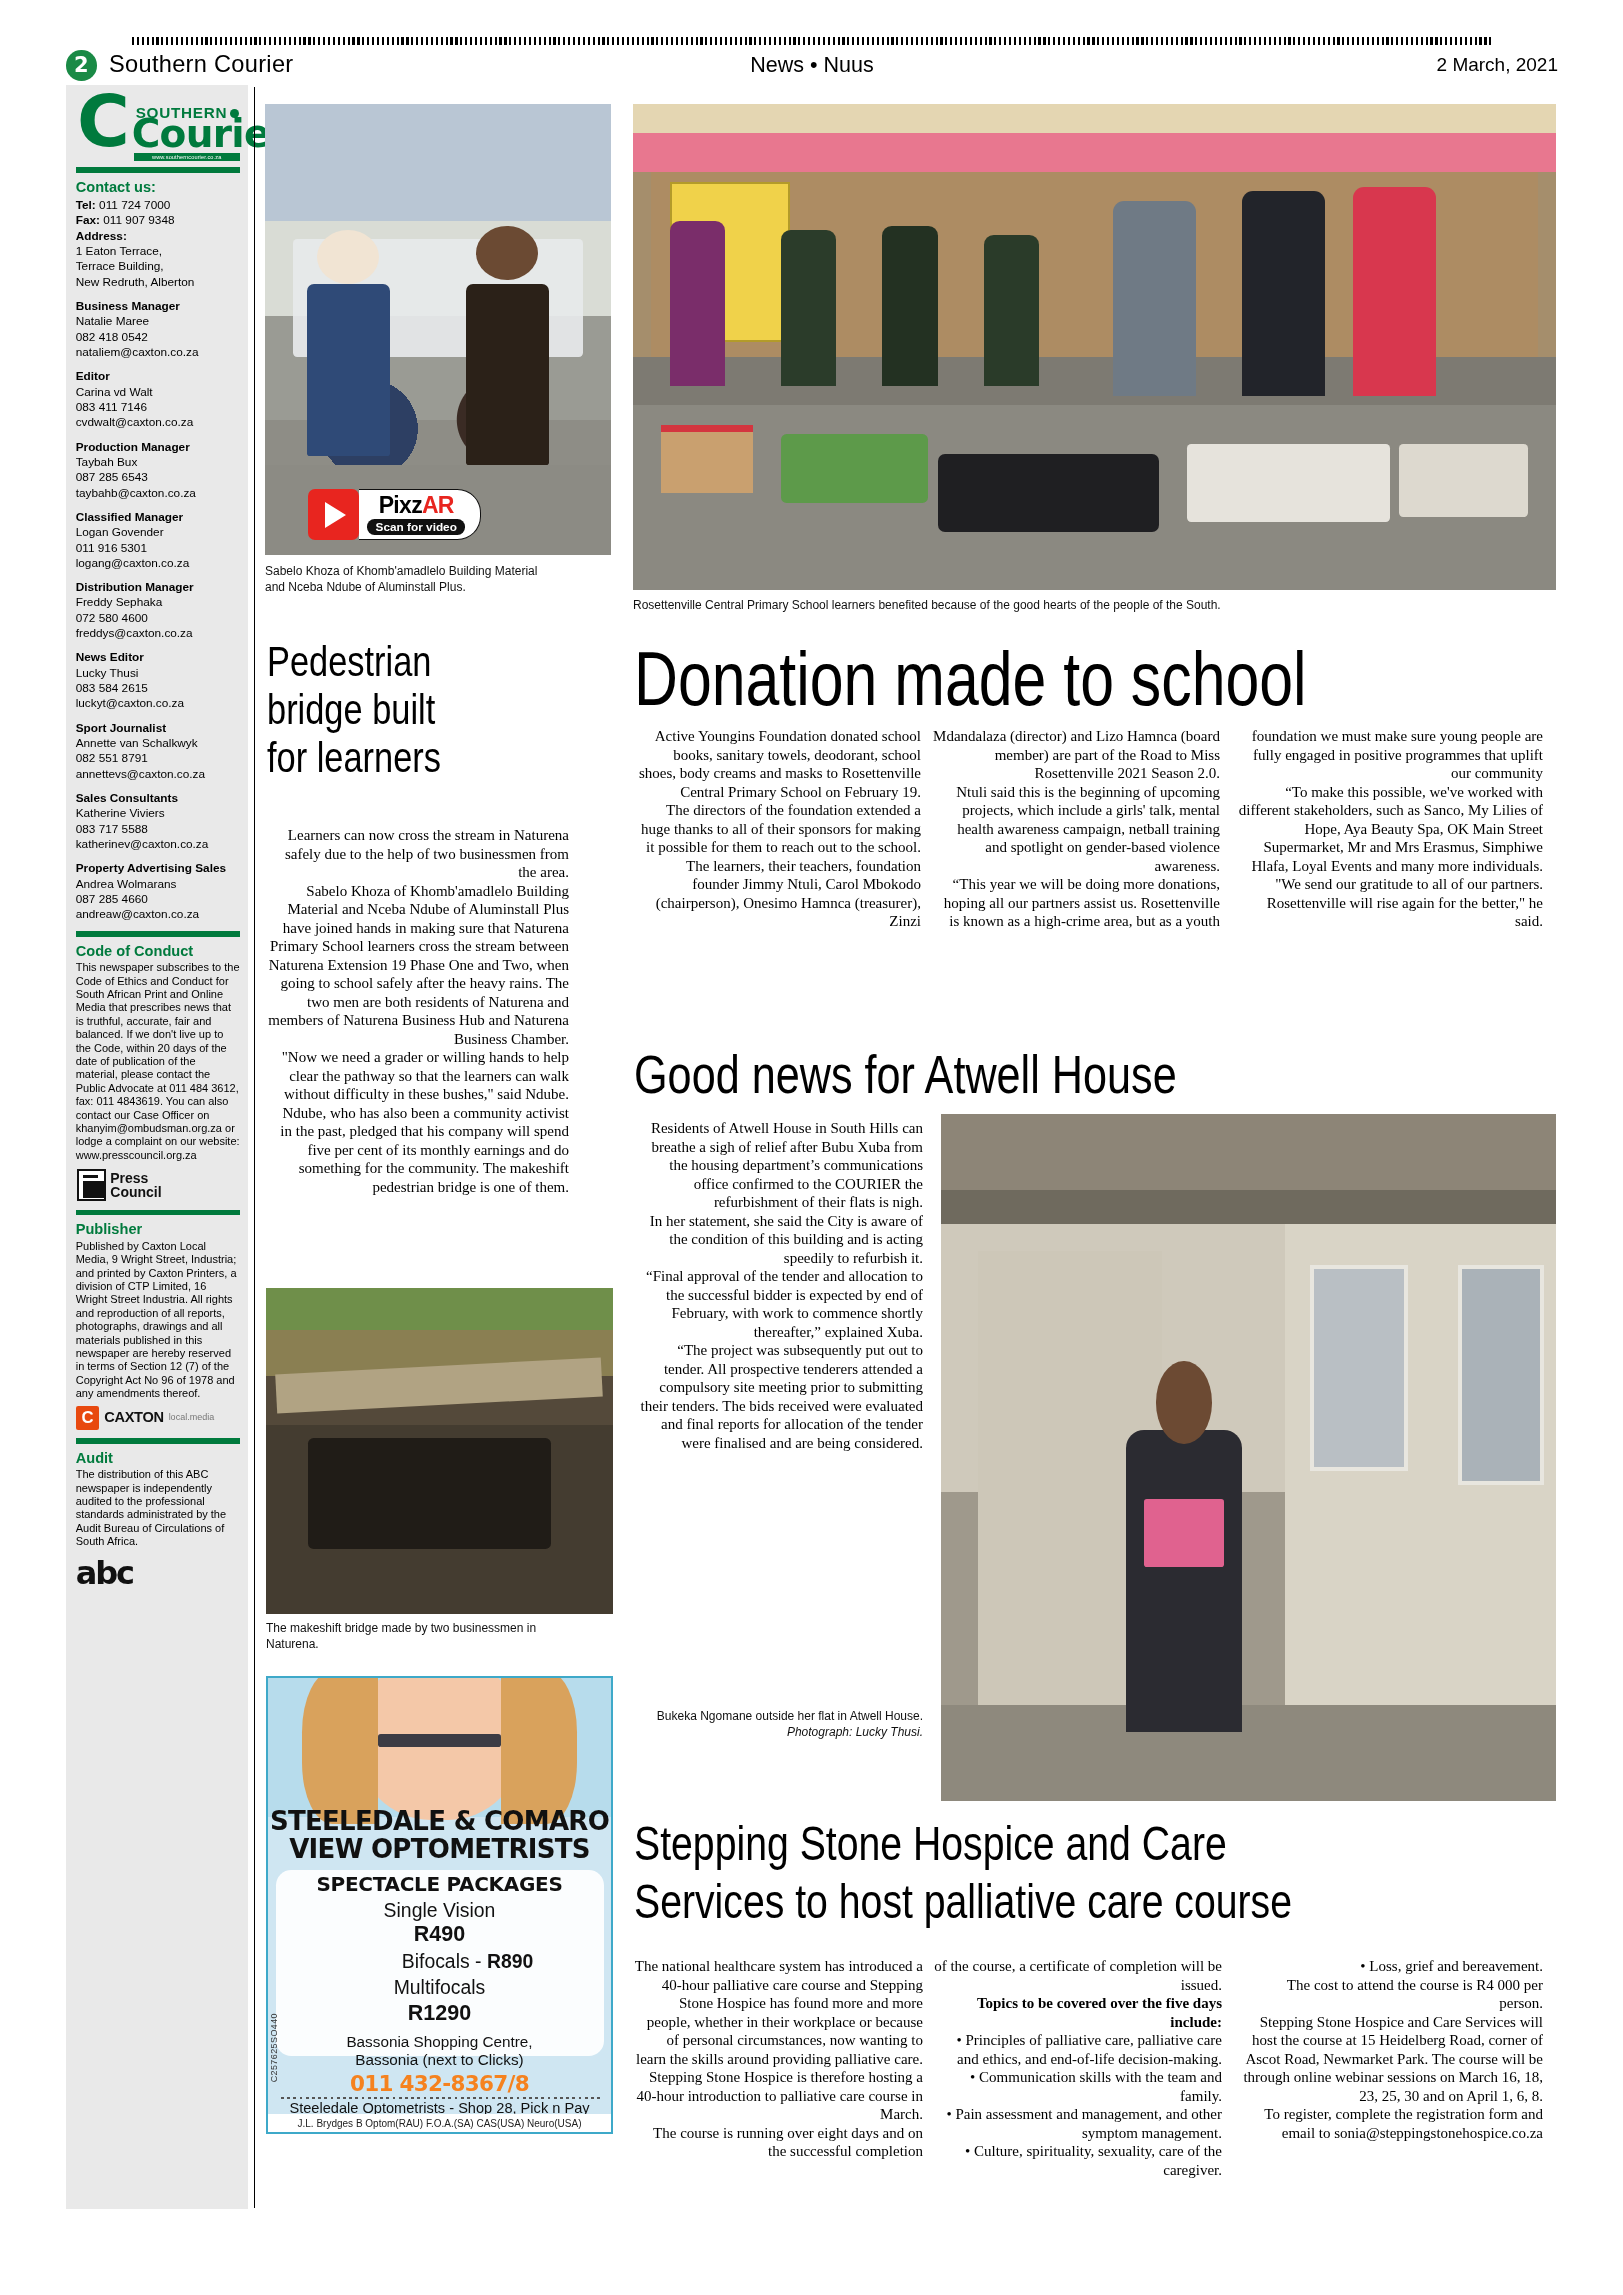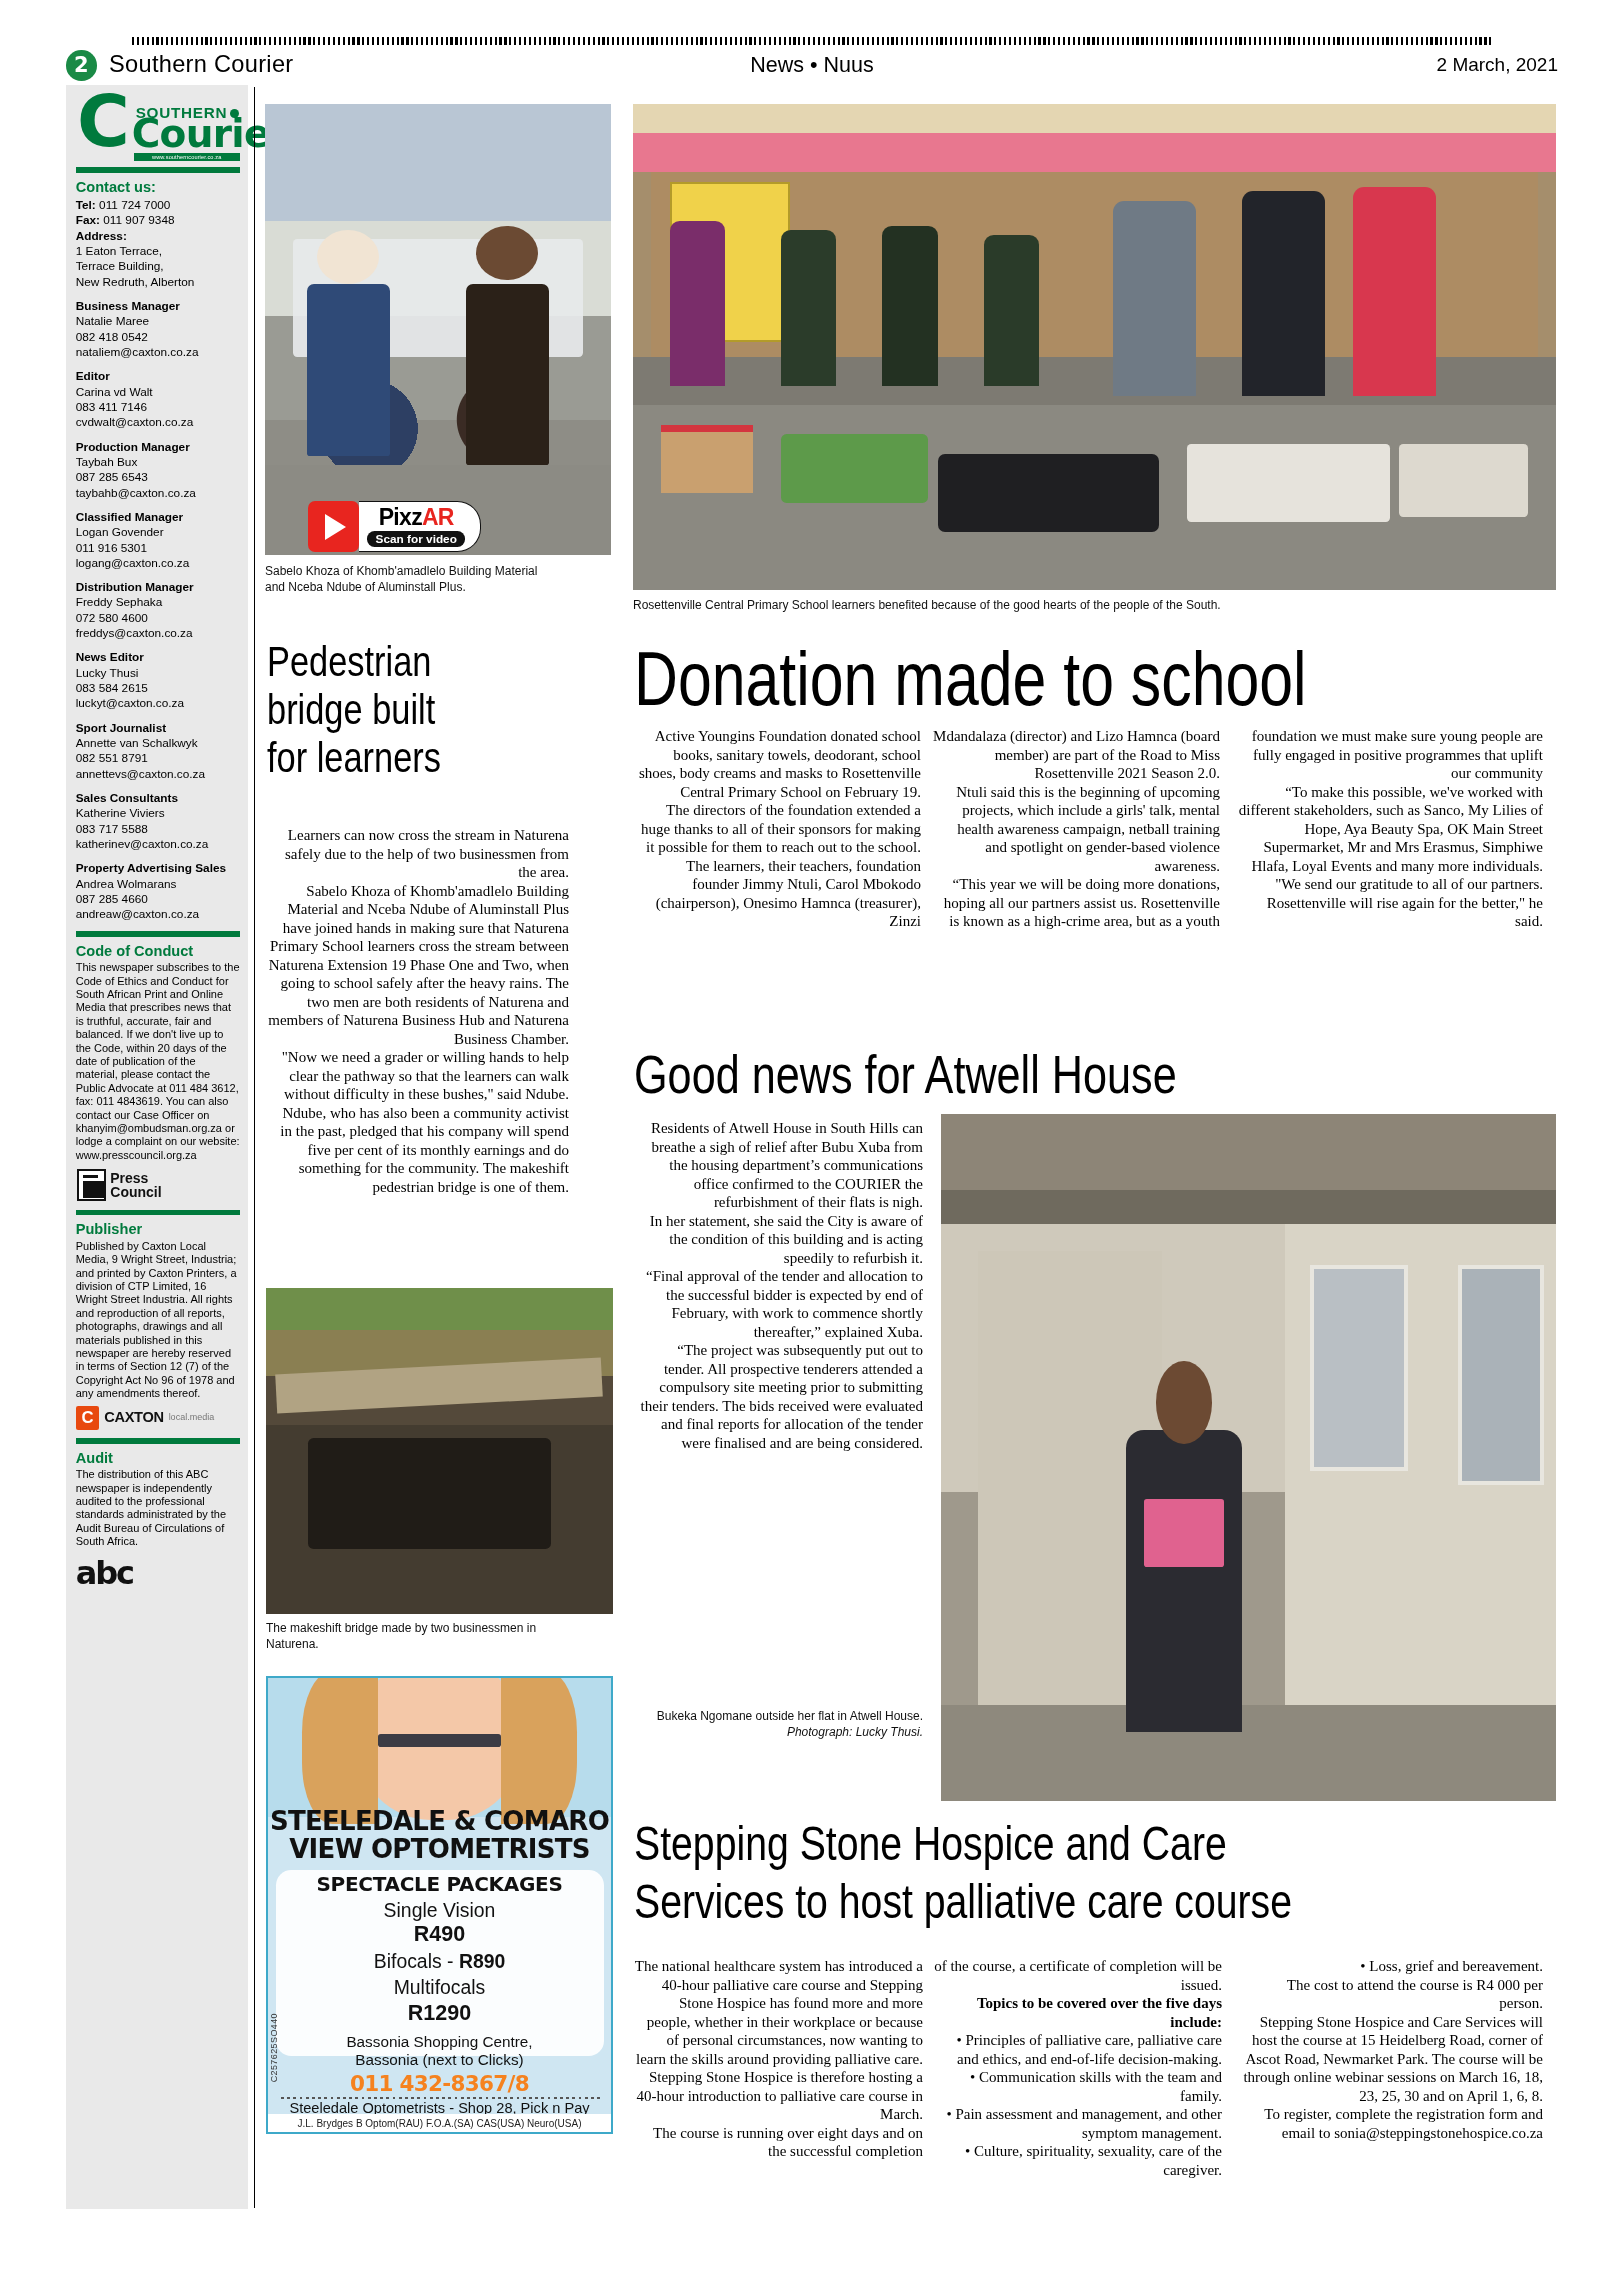--- a/index.html
+++ b/index.html
@@ -296,21 +296,21 @@
                 radial-gradient(circle at 68% 70%, #3a2b24 0 43px, transparent 44px),
                 linear-gradient(#b9c6d4 0 26%, #d9dcd5 26% 47%, #9a9b94 47% 70%, #8e8d86 70% 100%);">
     <div style="position:absolute;left:8%;top:30%;width:84%;height:26%;background:#e7e9ea;border-radius:4.2px;opacity:.92;"></div>
     <div style="position:absolute;left:12%;top:40%;width:24%;height:38%;background:#2f4a77;border-radius:7px 7px 2.8px 2.8px;"></div>
     <div style="position:absolute;left:58%;top:40%;width:24%;height:40%;background:#2b2118;border-radius:7px 7px 2.8px 2.8px;"></div>
     <div style="position:absolute;left:15%;top:28%;width:18%;height:12%;background:#f1e4d3;border-radius:50%;"></div>
     <div style="position:absolute;left:61%;top:27%;width:18%;height:12%;background:#6b4a33;border-radius:50%;"></div>
     <div style="position:absolute;left:0;top:80%;width:100%;height:20%;background:#8c8b84;"></div>
   </div>
 
-  <div class="pixz" style="left:308px; top:489px;margin-top:12px;">
+  <div class="pixz" style="left:308px; top:489px;">
     <div class="pixz-play">
         <div class="pixz-tri"></div>
       </div>
     <div class="pixz-right">
       <div class="pixz-word"><span>Pixz</span><span class="ar">AR</span></div>
       <div class="pixz-scan">Scan for video</div>
     </div>
   </div>
 
   <div class="caption" style="left:265px; top:564px; width:278px;">Sabelo Khoza of Khomb'amadlelo Building Material and Nceba Ndube of Aluminstall Plus.</div>
@@ -424,21 +424,21 @@
     <div class="ad-title" style="top:158px; font-size:26px;">VIEW OPTOMETRISTS</div>
 
     <div class="ad-white" style="left:8.3px; top:192px; width:328px; height:186px;"></div>
 
     <div class="ad-center" style="top:194px; font-size:20px; font-weight:bold; font-family:'DejaVu Sans', sans-serif; letter-spacing:-0.3px;">SPECTACLE PACKAGES</div>
 
     <div class="ad-center" style="top:221px; font-size:19.4px;">
       <span>Single Vision</span>
     </div>
     <div class="ad-center" style="top:244px; font-size:21.5px; font-weight:bold;">R490</div>
-    <div class="ad-center" style="top:272px; font-size:19.4px;">
+    <div class="ad-center" style="top:272px; font-size:19.4px;margin-left:28px;">
       <span>Bifocals - </span><b>R890</b>
     </div>
     <div class="ad-center" style="top:298px; font-size:19.4px;">
       <span>Multifocals</span>
     </div>
     <div class="ad-center" style="top:323px; font-size:21.5px; font-weight:bold;">R1290</div>
 
     <div class="ad-center" style="top:355px; font-size:15.3px;">Bassonia Shopping Centre,</div>
     <div class="ad-center" style="top:373px; font-size:15.3px;">Bassonia (next to Clicks)</div>
 

